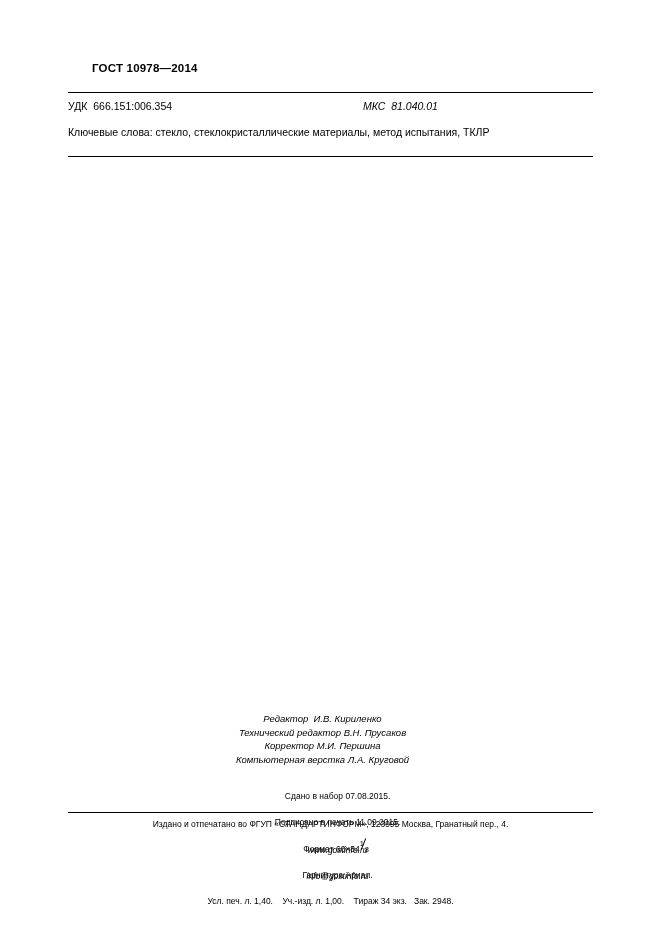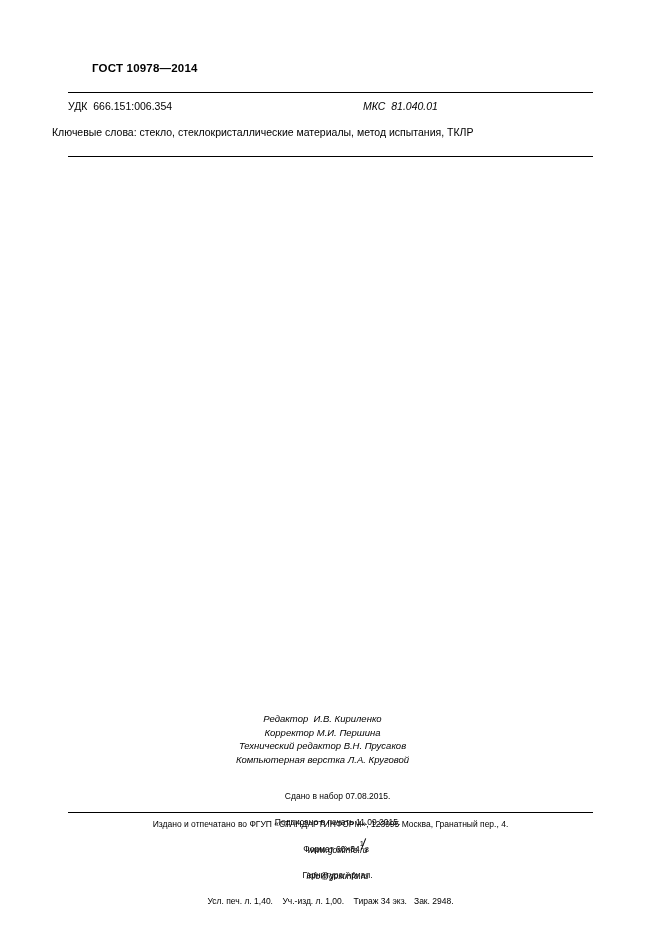--- a/index.html
+++ b/index.html
@@ -55,21 +55,21 @@
   }
   .udk-row .mks {
     position: absolute;
     left: 295px;
     top: 0;
     white-space: pre;
     font-style: italic;
   }
   .keywords {
     position: absolute;
-    left: 52px;
+    left: 68px;
     top: 126px;
     font-size: 10.5px;
     white-space: pre;
   }
 
   
   .colophon {
     position: absolute;
     left: 60px;
     top: 712px;
@@ -163,22 +163,22 @@
     <span class="udk">УДК  666.151:006.354</span>
     <span class="mks">МКС  81.040.01</span>
   </div>
 
   <div class="keywords">Ключевые слова: стекло, стеклокристаллические материалы, метод испытания, ТКЛР</div>
 
   <div class="rule r2"></div>
 
   <div class="colophon">
     <div class="line"><span class="it">Редактор  И.В. Кириленко</span></div>
+    <div class="line"><span class="it">Технический редактор В.Н. Прусаков</span></div>
     <div class="line"><span class="it">Корректор М.И. Першина</span></div>
-    <div class="line"><span class="it">Технический редактор В.Н. Прусаков</span></div>
     <div class="line"><span class="it">Компьютерная верстка Л.А. Круговой</span></div>
   </div>
 
   <div class="imprint">
     <div class="line">
       <span>Сдано в набор 07.08.2015.</span>
       <span style="display:inline-block;width:14px;"></span>
       <span>Подписано в печать 11.09.2015.</span>
       <span style="display:inline-block;width:10px;"></span>
       <span>Формат 60×84</span><span class="frac"><span class="num">1</span><span class="bar"></span><span class="den">8</span></span>

